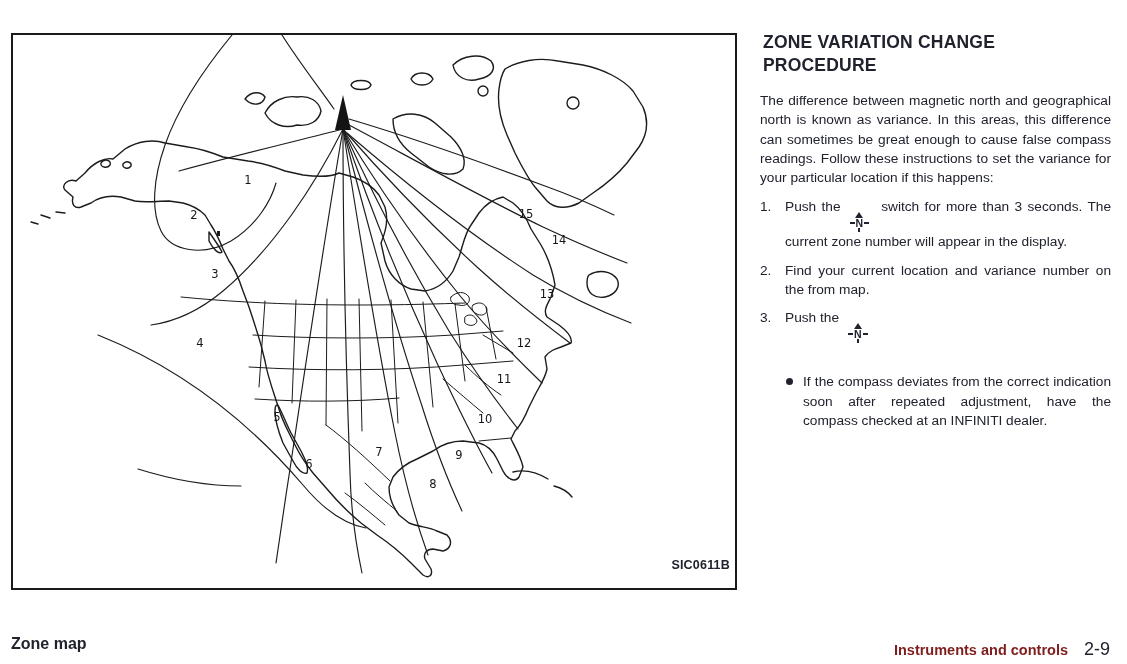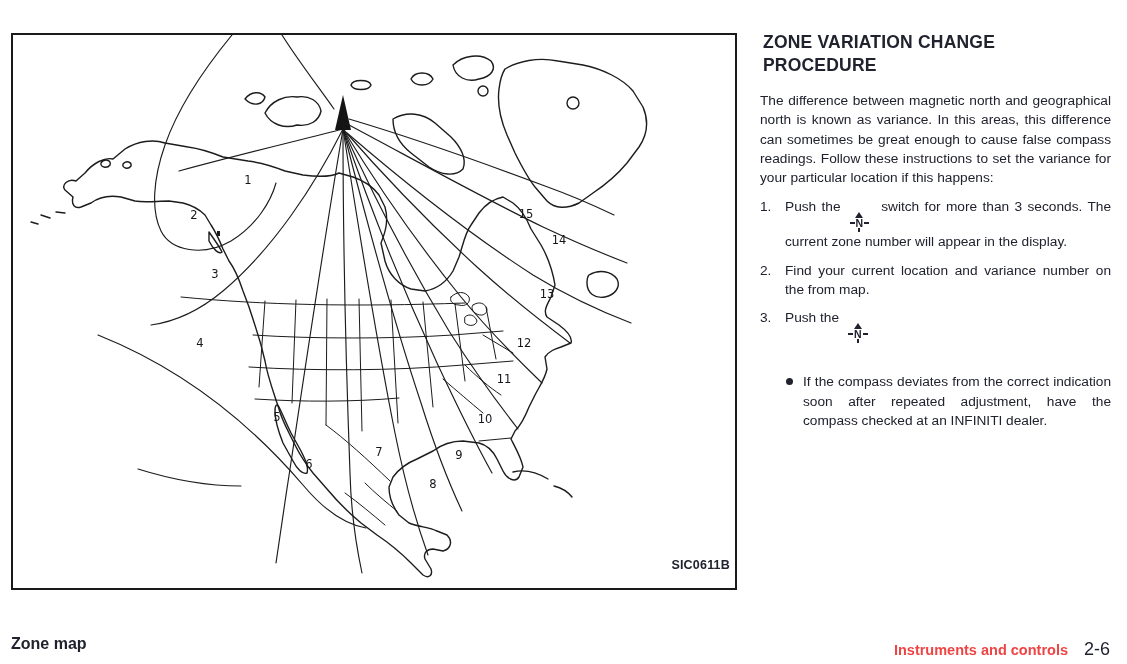--- a/index.html
+++ b/index.html
@@ -41,21 +41,21 @@
        margin:0 12px 0 9px;vertical-align:-7px;}
   .nsw-tri{width:0;height:0;border-left:4px solid transparent;border-right:4px solid transparent;
            border-bottom:6px solid #20222e;}
   .nsw-row{display:flex;align-items:center;}
   .nsw-dash{width:5px;height:2px;background:#20222e;}
   .nsw-n{font-size:10.5px;font-weight:bold;line-height:10px;margin:0 1px;color:#20222e;}
   .nsw-stem{width:2px;height:4px;background:#20222e;}
 
   
   .footer{position:absolute;right:17px;top:639px;display:flex;align-items:baseline;gap:16px;}
-  .f-section{font-size:14.5px;font-weight:bold;color:#ef4444;}
+  .f-section{font-size:14.5px;font-weight:bold;color:#7f1d1d;}
   .f-page{font-size:18px;color:#20222e;}
 </style>
 </head>
 <body>
 
 <div class="page">
 
   <div class="map-frame">
     <svg id="zone-svg" viewBox="0 0 722 553" preserveAspectRatio="none">
 
@@ -219,16 +219,16 @@
     <ul class="bullets">
       <li>
         <span class="bullet-dot"></span>
         <span>If the compass deviates from the correct indication soon after repeated adjustment, have the compass checked at an INFINITI dealer.</span>
       </li>
     </ul>
   </div>
 
   <div class="footer">
     <span class="f-section">Instruments and controls</span>
-    <span class="f-page">2-6</span>
+    <span class="f-page">2-9</span>
   </div>
 
 </div>
 
 </body></html>

